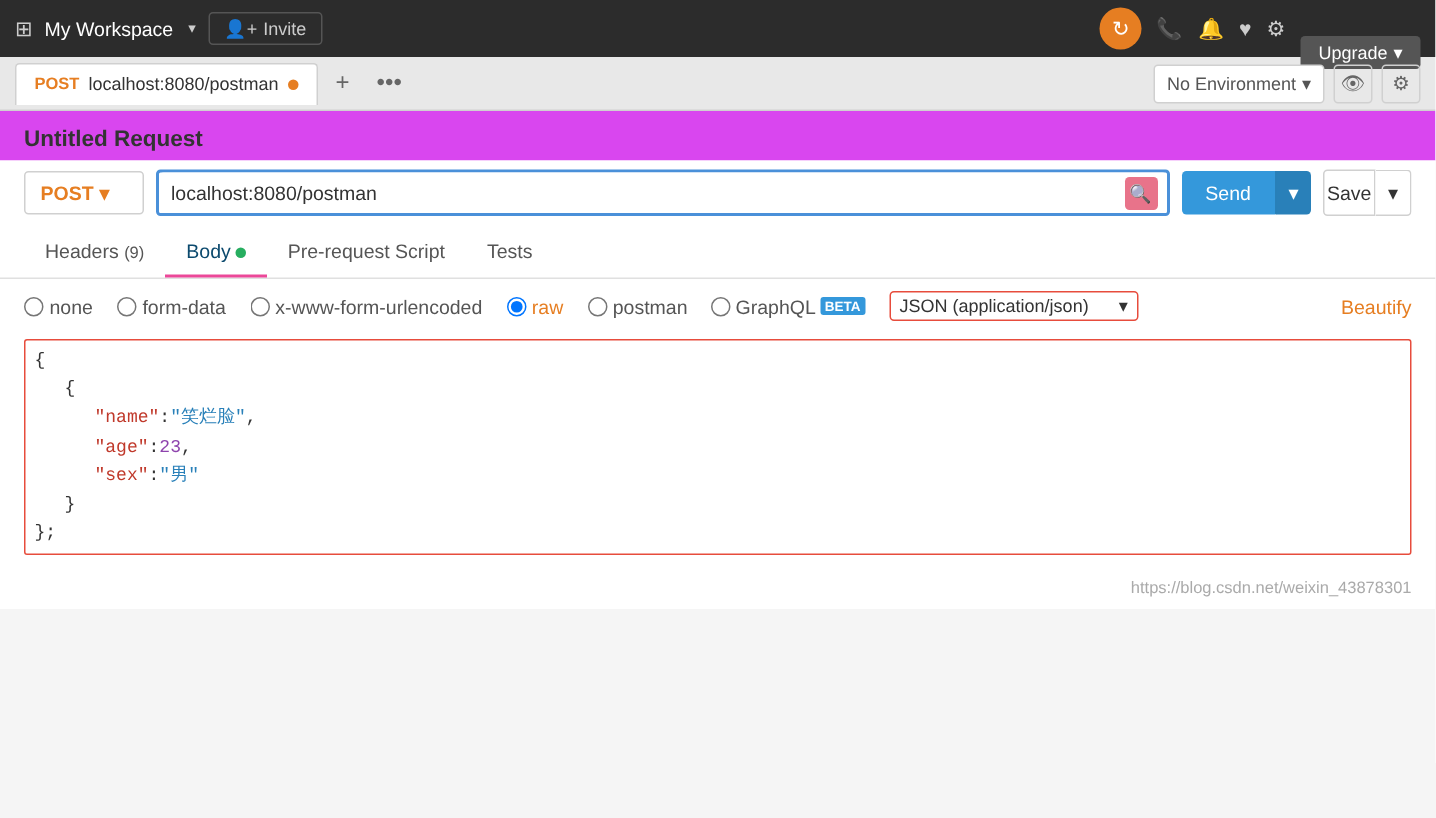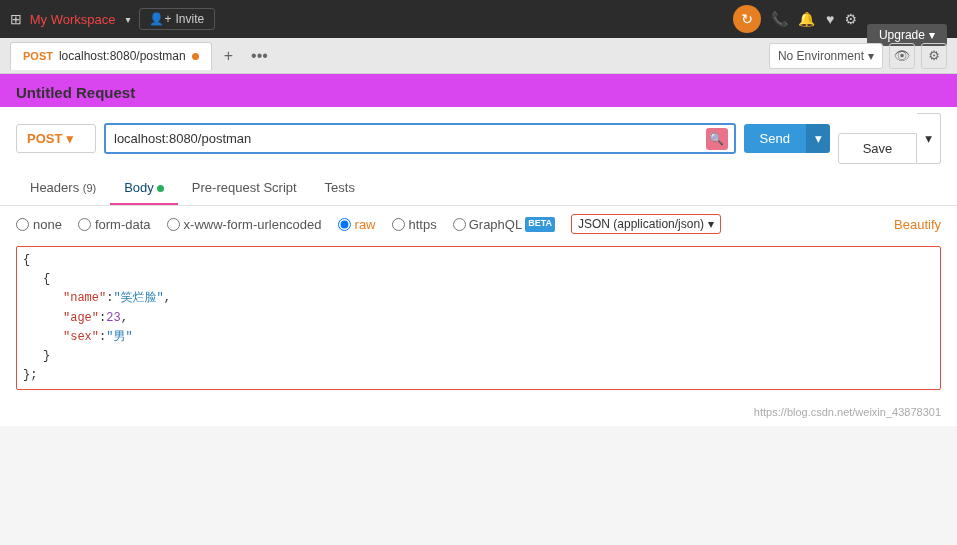--- a/index.html
+++ b/index.html
@@ -9,21 +9,21 @@
     .navbar {
       background: #2c2c2c;
       height: 38px;
       display: flex;
       align-items: center;
       padding: 0 10px;
       gap: 8px;
     }
     .navbar-left { display: flex; align-items: center; gap: 8px; }
     .grid-icon { color: #ccc; font-size: 14px; }
-    .workspace-name { color: #ef4444; font-size: 13px; font-weight: 500; }
+    .workspace-name { color: #ffffff; font-size: 13px; font-weight: 500; }
     .dropdown-arrow { color: #ccc; font-size: 10px; margin-left: 2px; }
     .invite-btn {
       background: transparent;
       border: 1px solid #555;
       color: #ccc;
       padding: 3px 10px;
       border-radius: 3px;
       cursor: pointer;
       font-size: 12px;
       display: flex; align-items: center; gap: 4px;
@@ -140,22 +140,22 @@
       padding: 7px 16px; border-radius: 3px 0 0 3px;
       font-size: 13px; font-weight: 500; cursor: pointer;
     }
     .send-dropdown {
       background: #2980b9; color: #fff; border: none;
       padding: 7px 8px; border-radius: 0 3px 3px 0;
       cursor: pointer; border-left: 1px solid #2980b9;
     }
     .save-btn {
       background: #fff; color: #333; border: 1px solid #d0d0d0;
-      padding: 7px 24px; border-radius: 3px 0 0 3px;
-      font-size: 13px; cursor: pointer; margin-top: 20px;
+      padding: 7px 2px; border-radius: 3px 0 0 3px;
+      font-size: 13px; cursor: pointer;
     }
     .save-dropdown {
       background: #fff; color: #333; border: 1px solid #d0d0d0;
       padding: 7px 8px; border-radius: 0 3px 3px 0;
       cursor: pointer; border-left: none;
     }
 
     
     .tabs-bar {
       display: flex; align-items: center;
@@ -182,33 +182,33 @@
       display: flex; align-items: center; gap: 16px;
       padding: 8px 16px;
       background: #fff;
     }
     .radio-label {
       display: flex; align-items: center; gap: 4px;
       font-size: 13px; color: #555; cursor: pointer;
     }
     .radio-label input { cursor: pointer; }
     .graphql-label {
-      display: flex; gap: 3px;
+      display: flex; align-items: center; gap: 3px;
       font-size: 13px; color: #555; cursor: pointer;
     }
     .beta-badge {
       background: #3498db; color: #fff; font-size: 9px;
       padding: 1px 3px; border-radius: 2px; font-weight: bold;
     }
     .json-select-wrapper {
       border: 1px solid #e74c3c;
       border-radius: 3px;
       display: flex; align-items: center;
       padding: 2px 6px; cursor: pointer;
-      color: #333; font-size: 12px; gap: 4px;
+      color: #333; font-size: 12px; gap: 20px;
     }
     .beautify-link { margin-left: auto; color: #e67e22; font-size: 13px; cursor: pointer; }
 
     
     .code-editor {
       background: #fff;
       border: 1px solid #e74c3c;
       margin: 4px 16px 8px;
       border-radius: 2px;
       font-family: 'Courier New', monospace;
@@ -322,21 +322,21 @@
     <label class="radio-label">
       <input type="radio" name="body-type" style=""> 
         <span>x-www-form-urlencoded</span>
     </label>
     <label class="radio-label">
       <input type="radio" name="body-type" checked="" style=""> 
         <span style="color:#e67e22;">raw</span>
     </label>
     <label class="radio-label">
       <input type="radio" name="body-type" style=""> 
-        <span>https</span>
+        <span>postman</span>
     </label>
     <div class="graphql-label">
       <input type="radio" name="body-type" style="">
       <span>GraphQL</span>
       <span class="beta-badge">BETA</span>
     </div>
     <div class="json-select-wrapper">
       <span>JSON (application/json)</span>
       <span>▾</span>
     </div>

